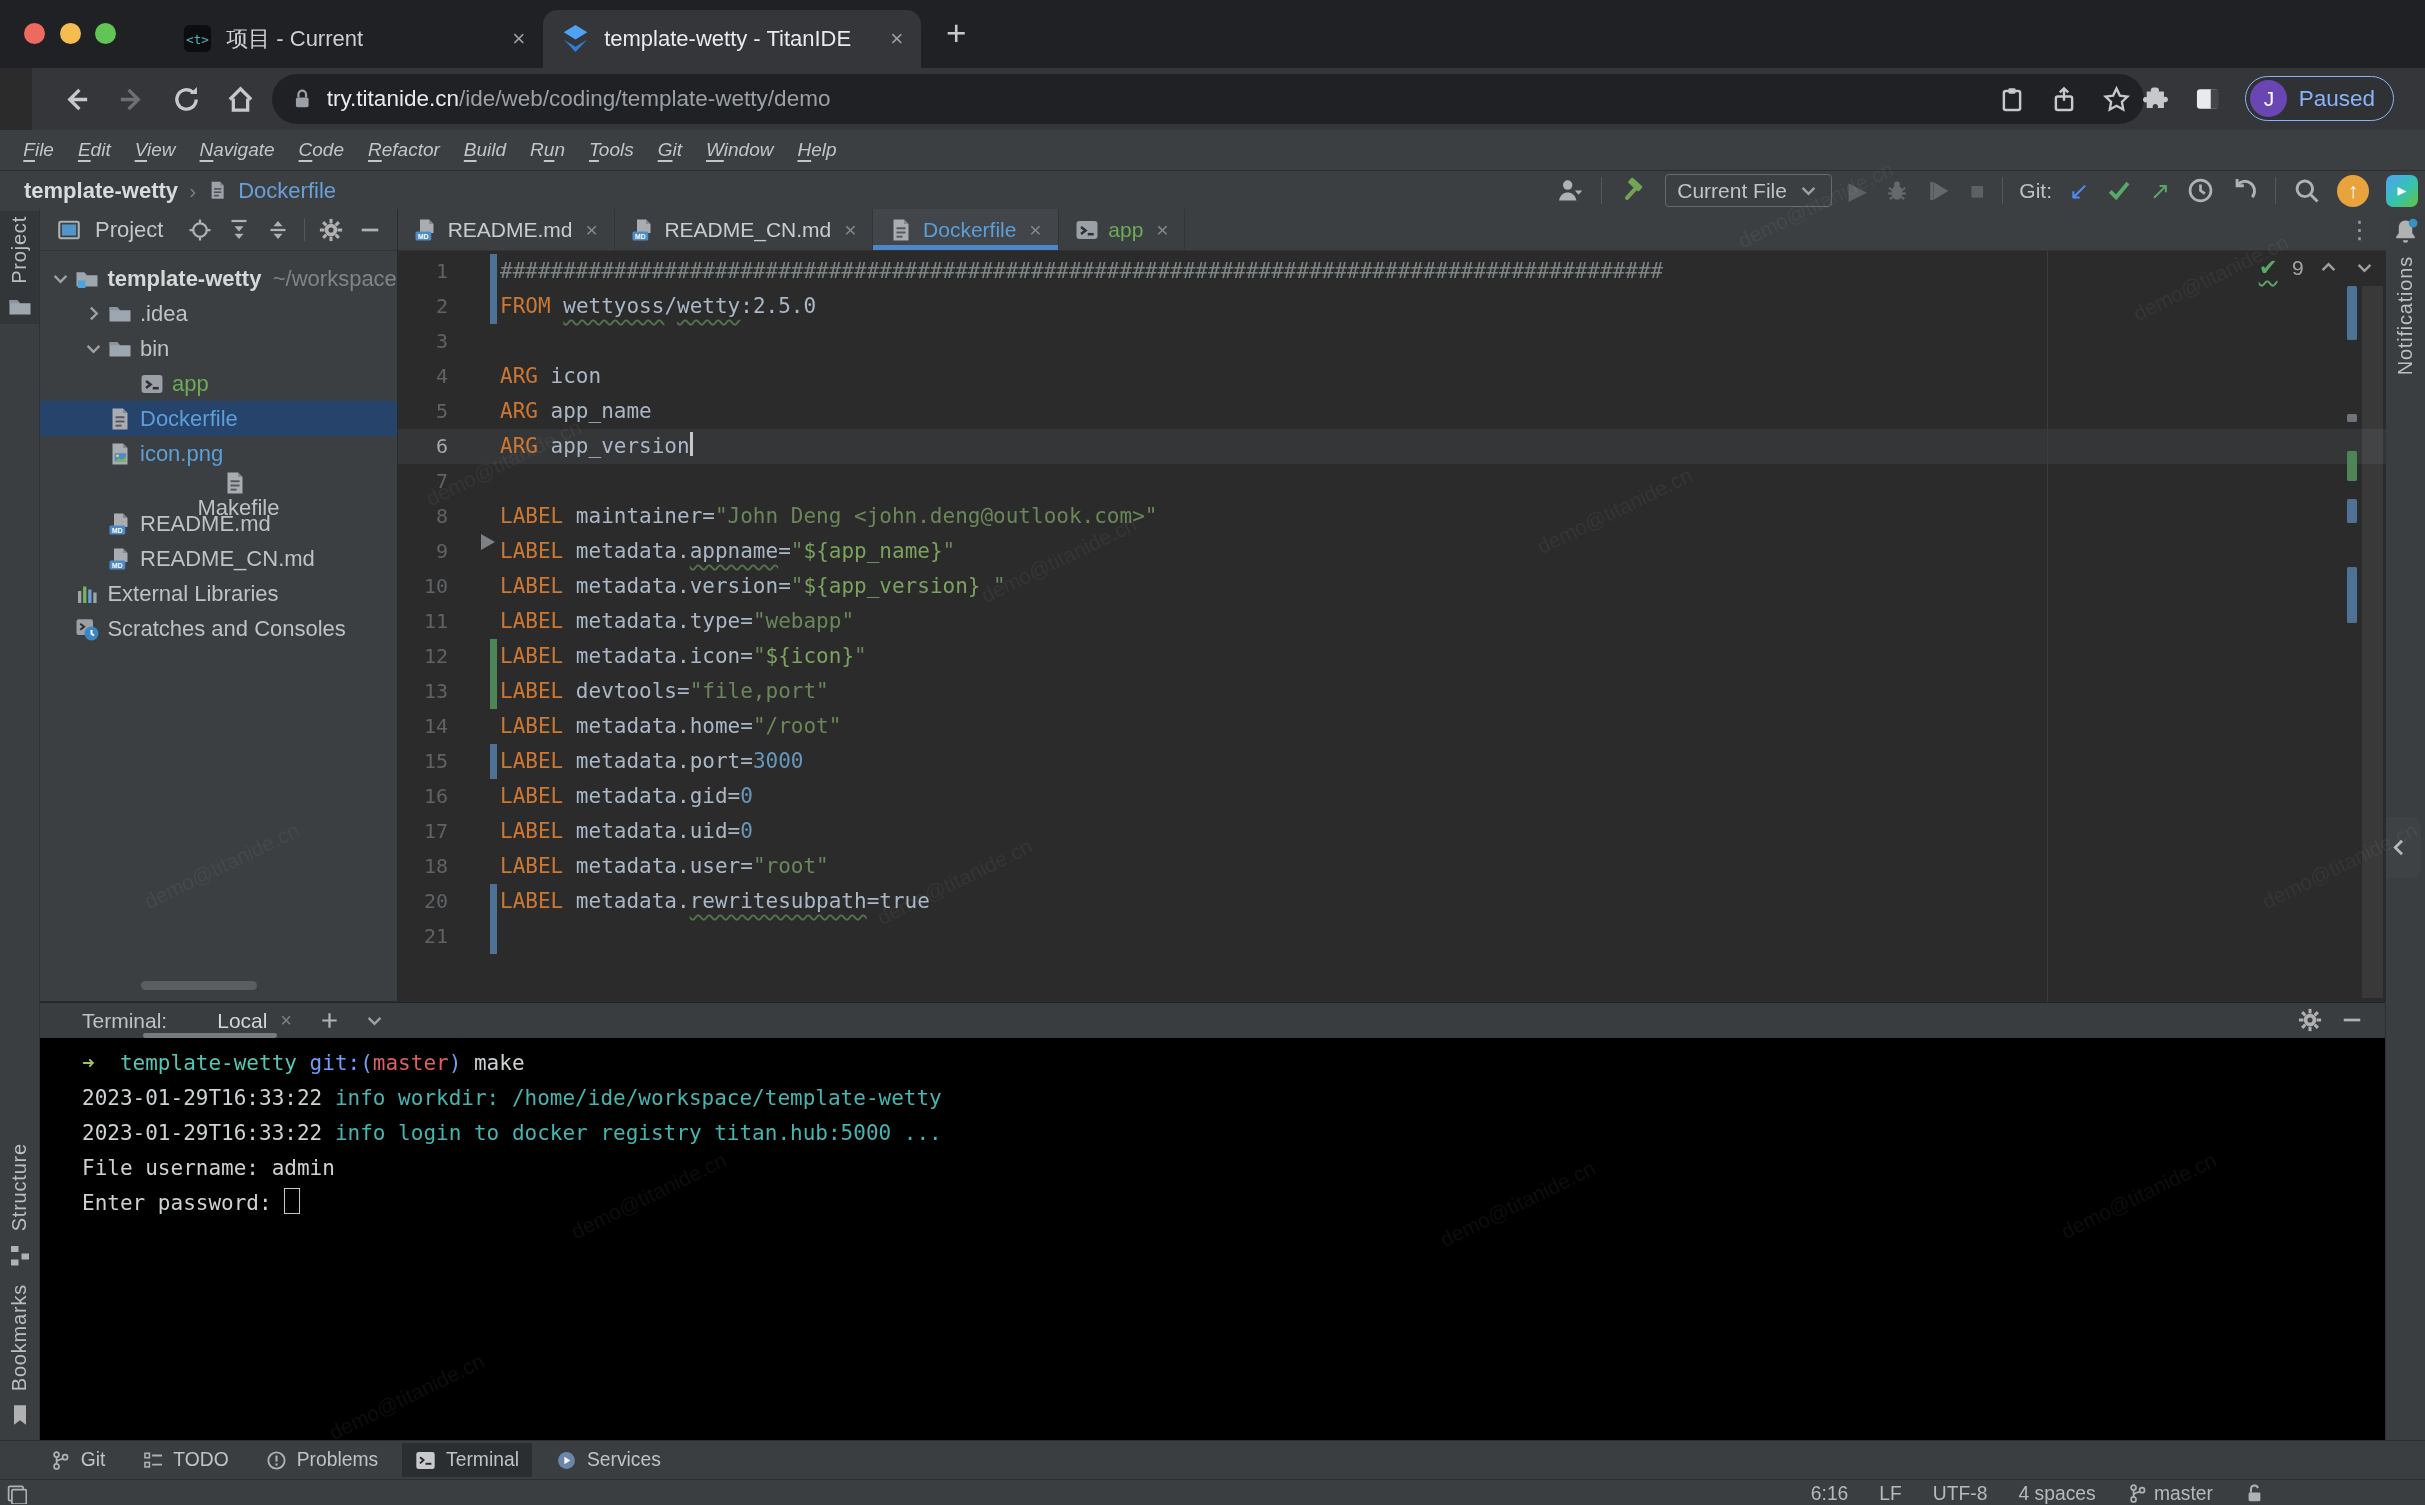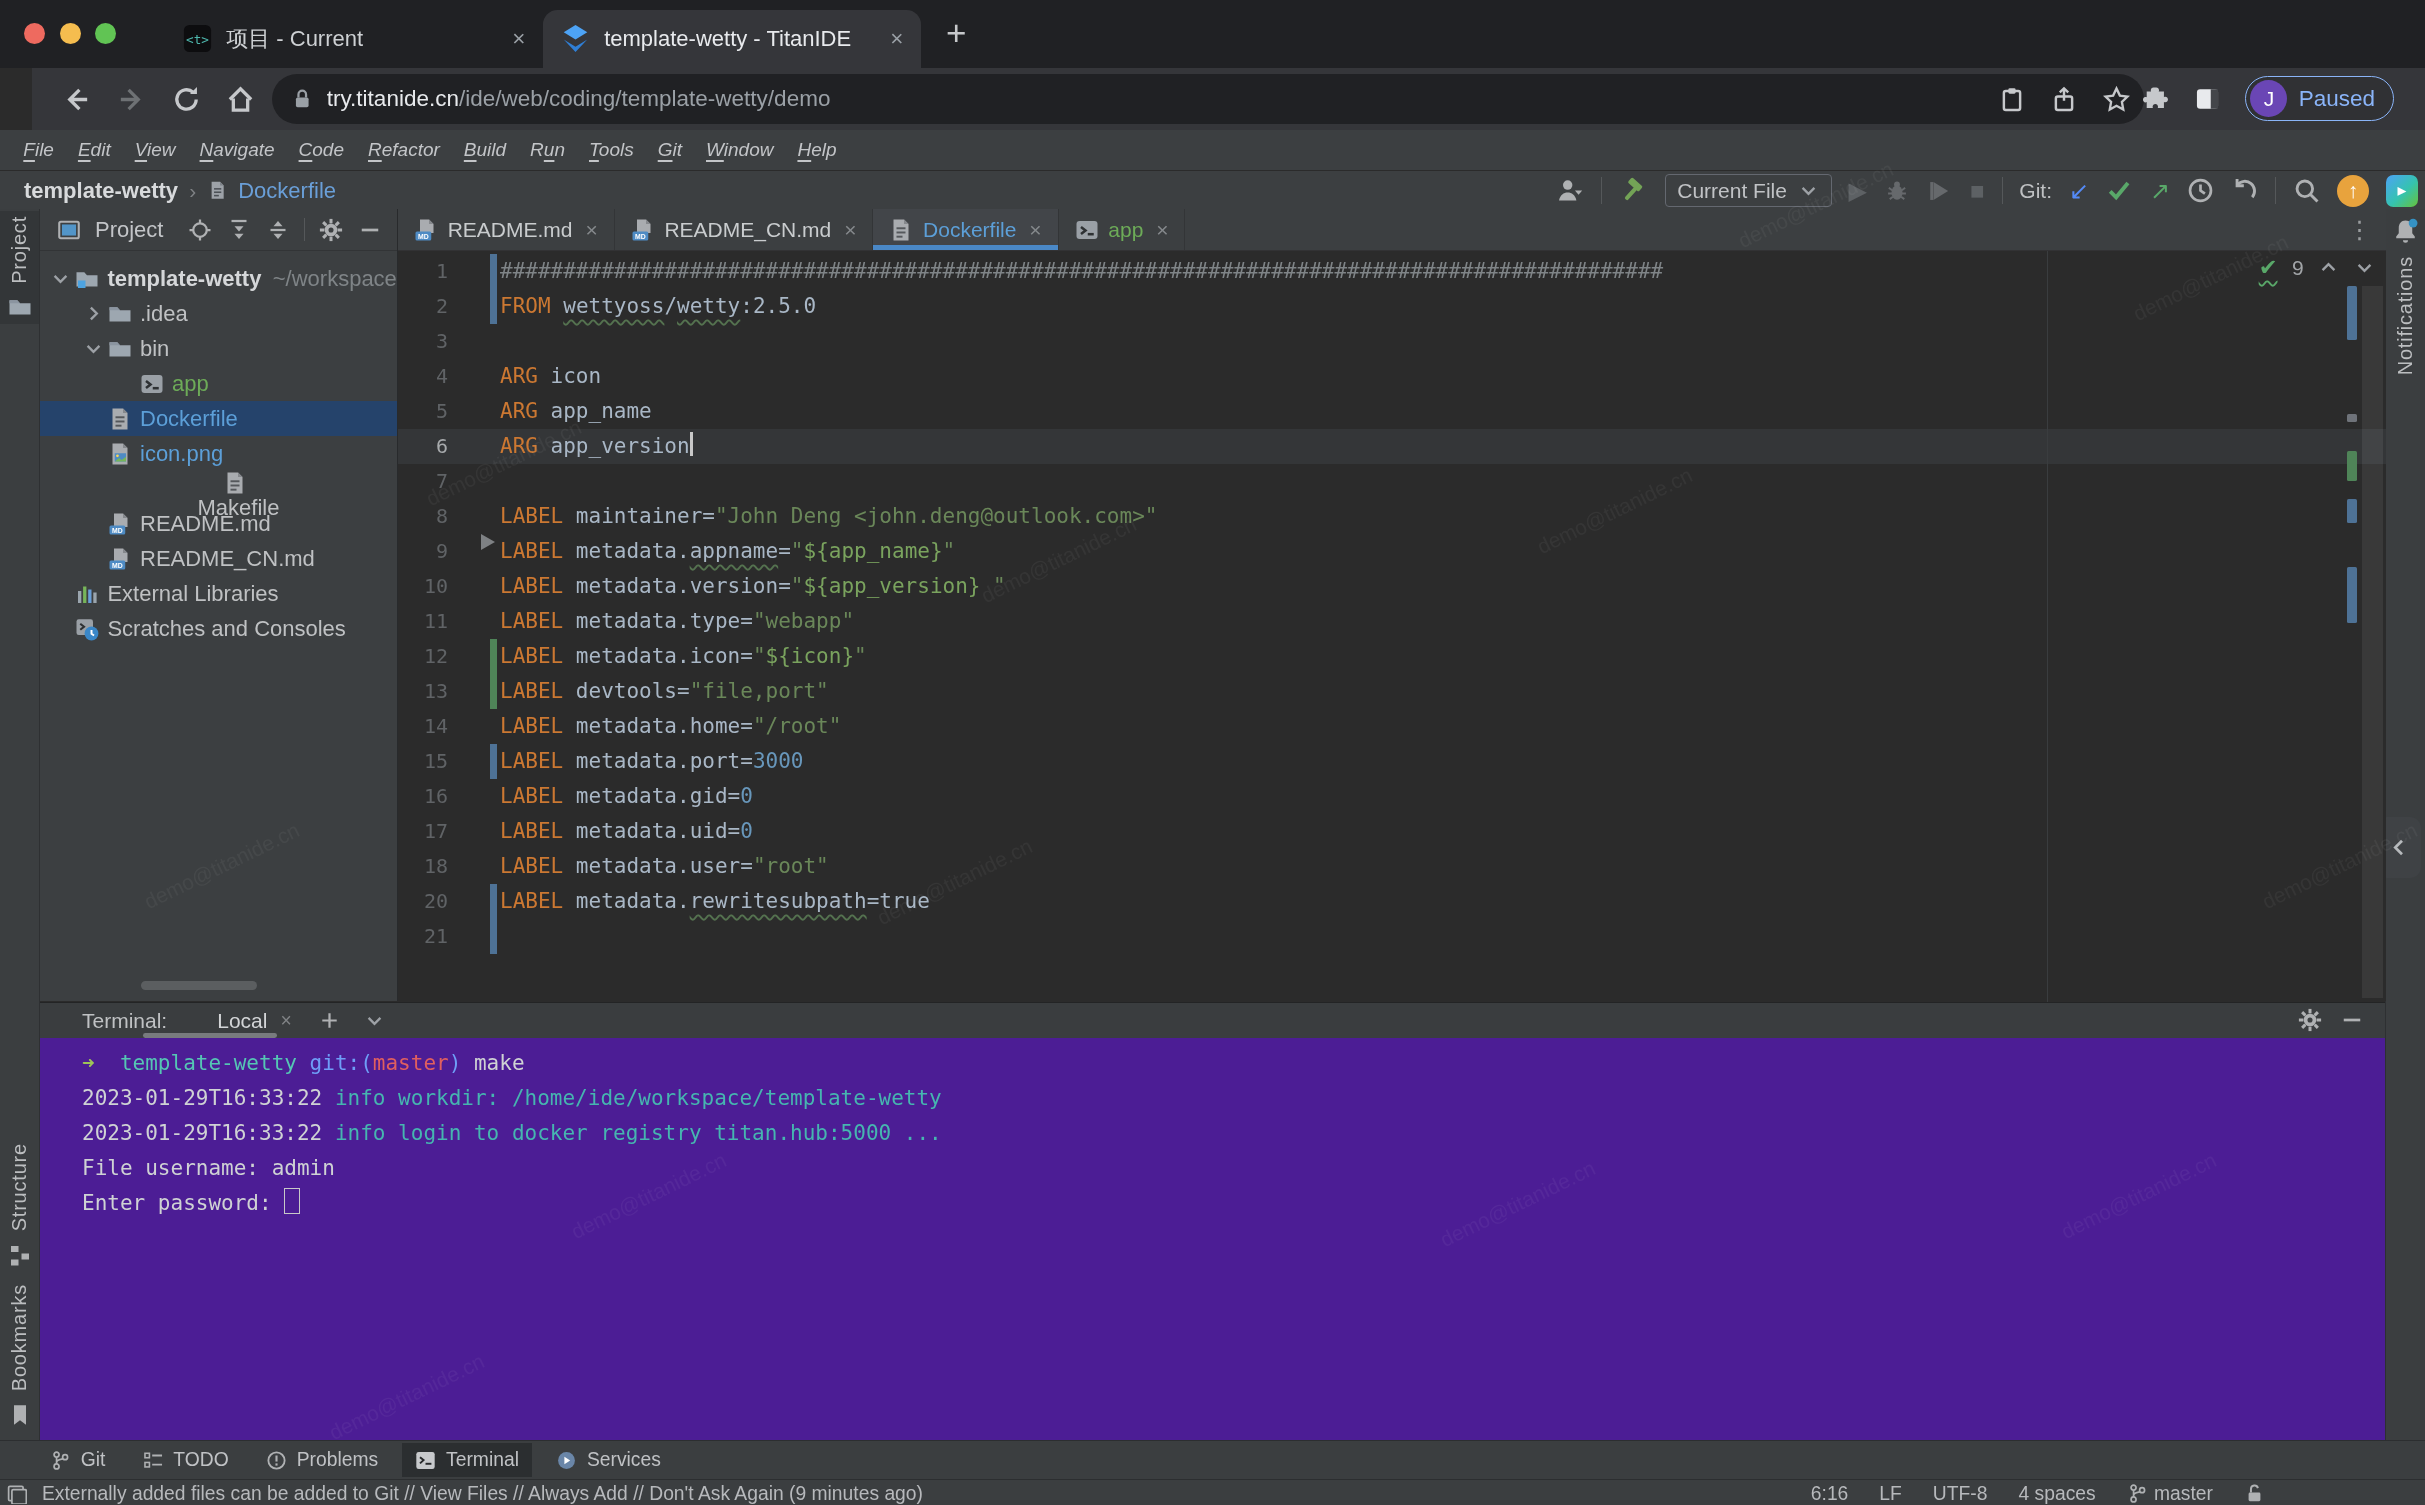--- a/index.html
+++ b/index.html
@@ -98,21 +98,21 @@
   .caret-i { display:inline-block; width:2.4px; height:24px; background:#c8c8c8; vertical-align:-3.2px; margin-left:0.8px; }
   #margin-line { position:absolute; left:1649px; top:0; width:0.8px; height:751px; background:#3a3d3f; }
   #gutter-mark { position:absolute; left:83px; top:283px; width:0; height:0; border-left:14.5px solid #7e8184; border-top:8.9px solid transparent; border-bottom:8.9px solid transparent; }
   #inspection { position:absolute; right:11.3px; top:3.2px; display:flex; align-items:center; gap:14.5px; font-size:21px; }
   #insp-check { color:#59A869; font-size:22.5px; text-decoration:underline wavy #59A869 1.6px; text-underline-offset:4.8px; }
   #insp-count { color:#a2a5a8; }
   #scrollbar-thumb { position:absolute; right:3.2px; top:35px; width:21px; height:712px; background:rgba(255,255,255,0.07); }
   .stripe-mark { position:absolute; right:29px; width:10.5px; border-radius:1.6px; }
 
   
-  #terminal { position:absolute; left:40px; top:1002px; width:2345px; height:438px; background:#4c1d95; border-top:0.8px solid #232425; }
+  #terminal { position:absolute; left:40px; top:1002px; width:2345px; height:438px; background:#000000; border-top:0.8px solid #232425; }
   #term-header { height:35px; background:#3a3d3f; position:relative; display:flex; align-items:center; }
   #term-label { margin-left:42px; font-size:21px; color:#bfc1c3; }
   #term-tab { margin-left:50px; font-size:21px; color:#d3d5d7; }
   #term-tab-close { margin-left:13px; color:#808386; font-size:19.3px; }
   #term-plus { margin-left:27px; }
   #term-chev { margin-left:24px; }
   #term-underline { position:absolute; left:103px; bottom:0; width:134px; height:4.8px; background:#787b7e; border-radius:2.4px; }
   #term-actions { position:absolute; right:21px; top:4.8px; display:flex; gap:17.7px; }
   #term-body { padding:8px 0 0 42px; }
   .tline { height:35px; line-height:35px; font-family:"DejaVu Sans Mono",monospace; font-size:21px; white-space:pre; }
@@ -913,21 +913,20 @@
   </div>
 
 <div id="statusbar">
   <div id="status-left">
     <span class="icon">
         <svg width="21" height="21" viewBox="0 0 16 16" fill="none">
           <rect x="2" y="2.5" width="11" height="11" rx="1" stroke="#afb1b3" stroke-width="1.3"></rect>
           <rect x="4.5" y="5" width="11" height="11" rx="1" fill="#3b3e40" stroke="#afb1b3" stroke-width="1.3"></rect>
         </svg>
       </span>
-    <span id="status-msg">Externally added files can be added to Git // View Files // Always Add // Don't Ask Again (9 minutes ago)</span>
   </div>
   <div id="status-right">
     <span class="st-seg">6:16</span>
     <span class="st-seg">LF</span>
     <span class="st-seg">UTF-8</span>
     <span class="st-seg">4 spaces</span>
     <span class="st-seg">
       <span class="icon">
           <svg width="21" height="21" viewBox="0 0 16 16" fill="none">
             <circle cx="5" cy="3.5" r="1.9" stroke="#afb1b3" stroke-width="1.3"></circle>

